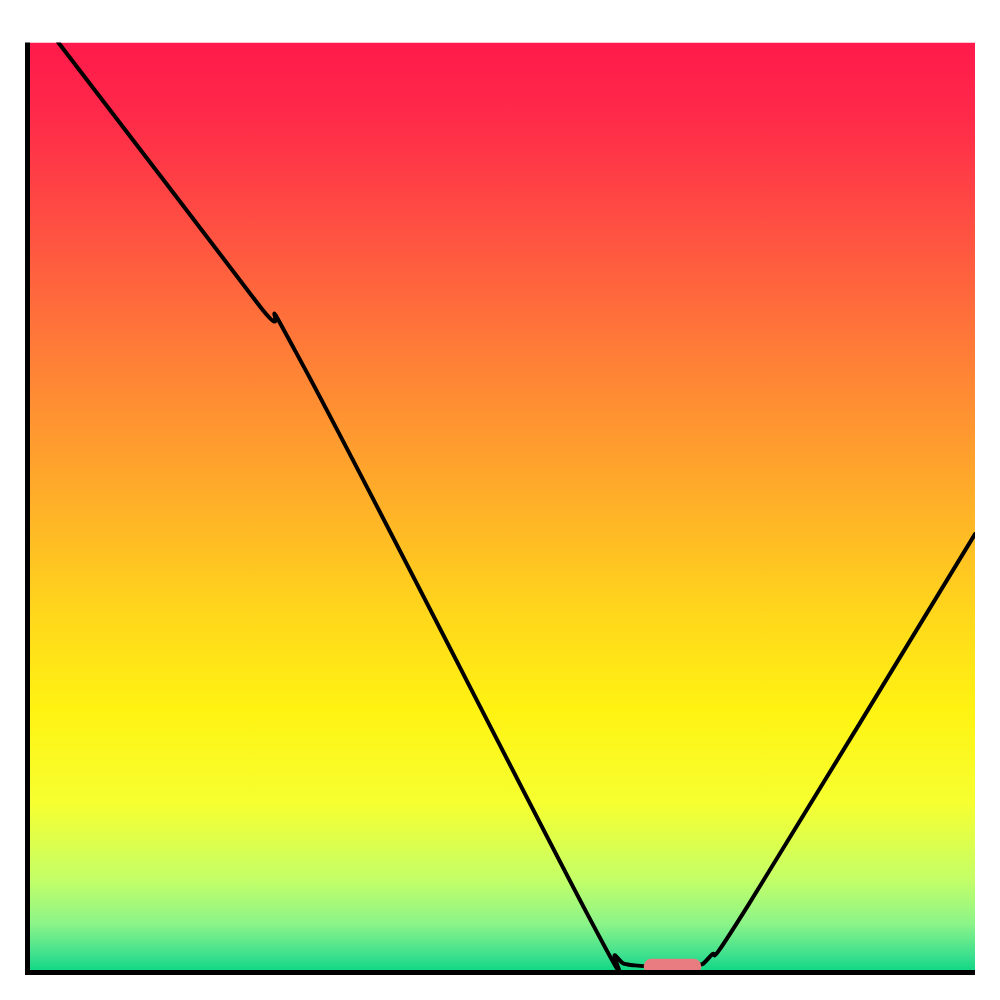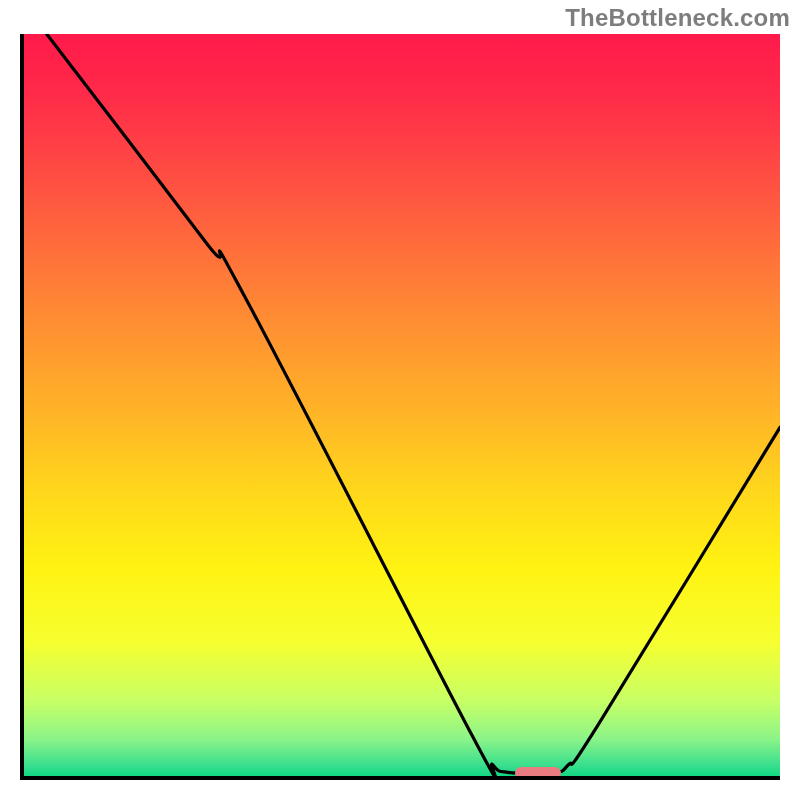--- a/index.html
+++ b/index.html
@@ -51,21 +51,20 @@
     border-radius: 6px;
     background: #e97c80;
     z-index: 5;
   }
 </style>
 </head>
 <body>
 
 <div class="container">
 
-  <div class="watermark">TheBottleneck.com</div>
 
   <div class="plot-frame">
 
     <svg class="curve" viewBox="0 0 756 742" preserveAspectRatio="none">
       <defs>
         <linearGradient id="bg-grad" x1="0" y1="0" x2="0" y2="1">
         <stop offset="0%" stop-color="#ff1a4b"></stop>
             <stop offset="8%" stop-color="#ff2a49"></stop>
             <stop offset="20%" stop-color="#ff5042"></stop>
             <stop offset="35%" stop-color="#ff8236"></stop>

